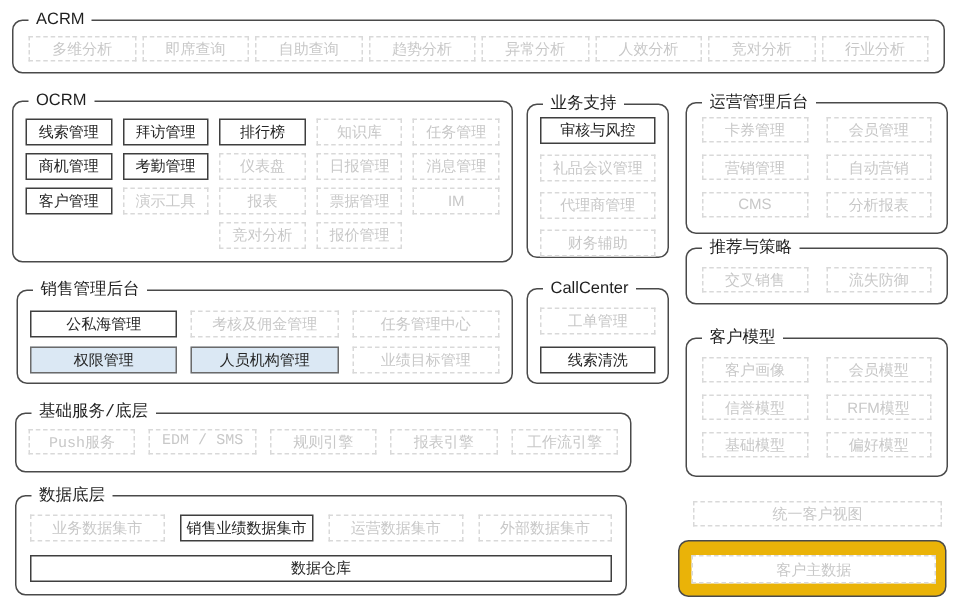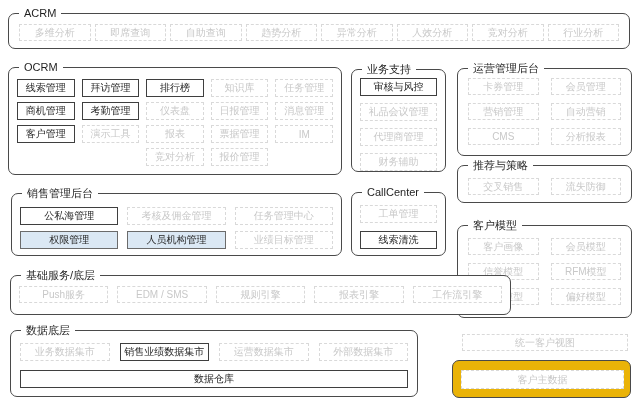--- a/index.html
+++ b/index.html
@@ -66,21 +66,21 @@
   #grid-cust { grid-template-columns: repeat(2, 1fr); gap: 8px 12px; padding: 12px 10px 0; }
 
   #sec-sales { left: 11px;  top: 193px; width: 331px; height: 63px; }
   #grid-sales{ grid-template-columns: repeat(3, 1fr); gap: 6px 9px; padding: 13px 8px 0; }
   #grid-sales .mod { height: 18px; }
 
   #sec-cc    { left: 351px; top: 192px; width: 95px;  height: 64px; }
   #grid-cc   { grid-template-columns: 1fr; gap: 8px; padding: 12px 8px 0; }
   #grid-cc .mod { height: 18px; }
 
-  #sec-base  { left: 10px;  top: 275px; width: 501px; height: 40px; }
+  #sec-base  { left: 10px;  top: 275px; width: 411px; height: 40px; font-family: Liberation Mono, monospace; }
   #grid-base { grid-template-columns: repeat(5, 1fr); gap: 9px; padding: 10px 8px 0; }
 
   #sec-data  { left: 10px;  top: 330px; width: 408px; height: 67px; }
   #grid-data { grid-template-columns: repeat(4, 1fr); gap: 9px 10px; padding: 12px 9px 0; }
   #grid-data .mod { height: 18px; }
 
   #unified-view {
     position: absolute; left: 462px; top: 334px; width: 166px; height: 17px;
   }
   #master-container {

